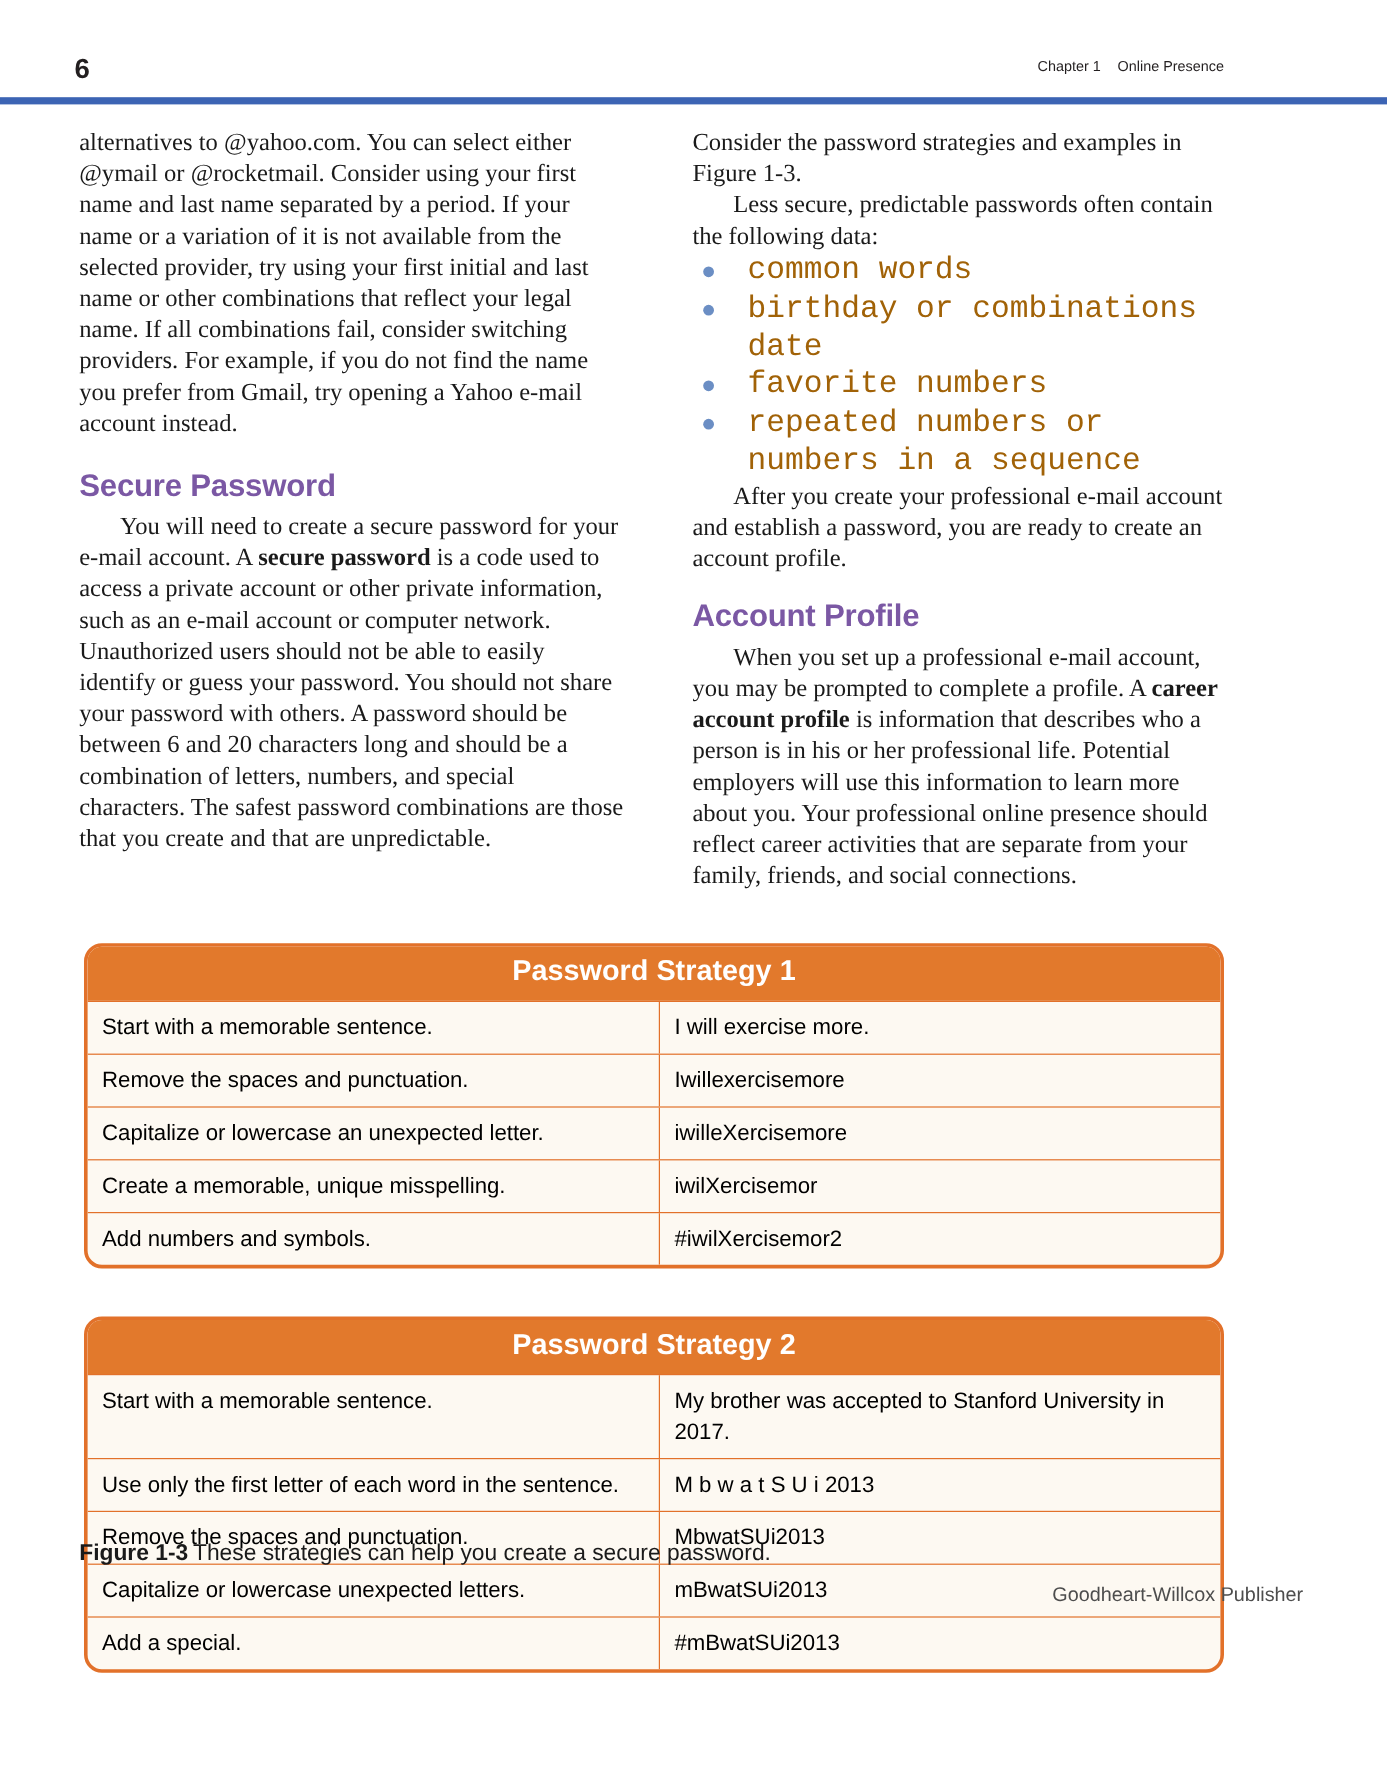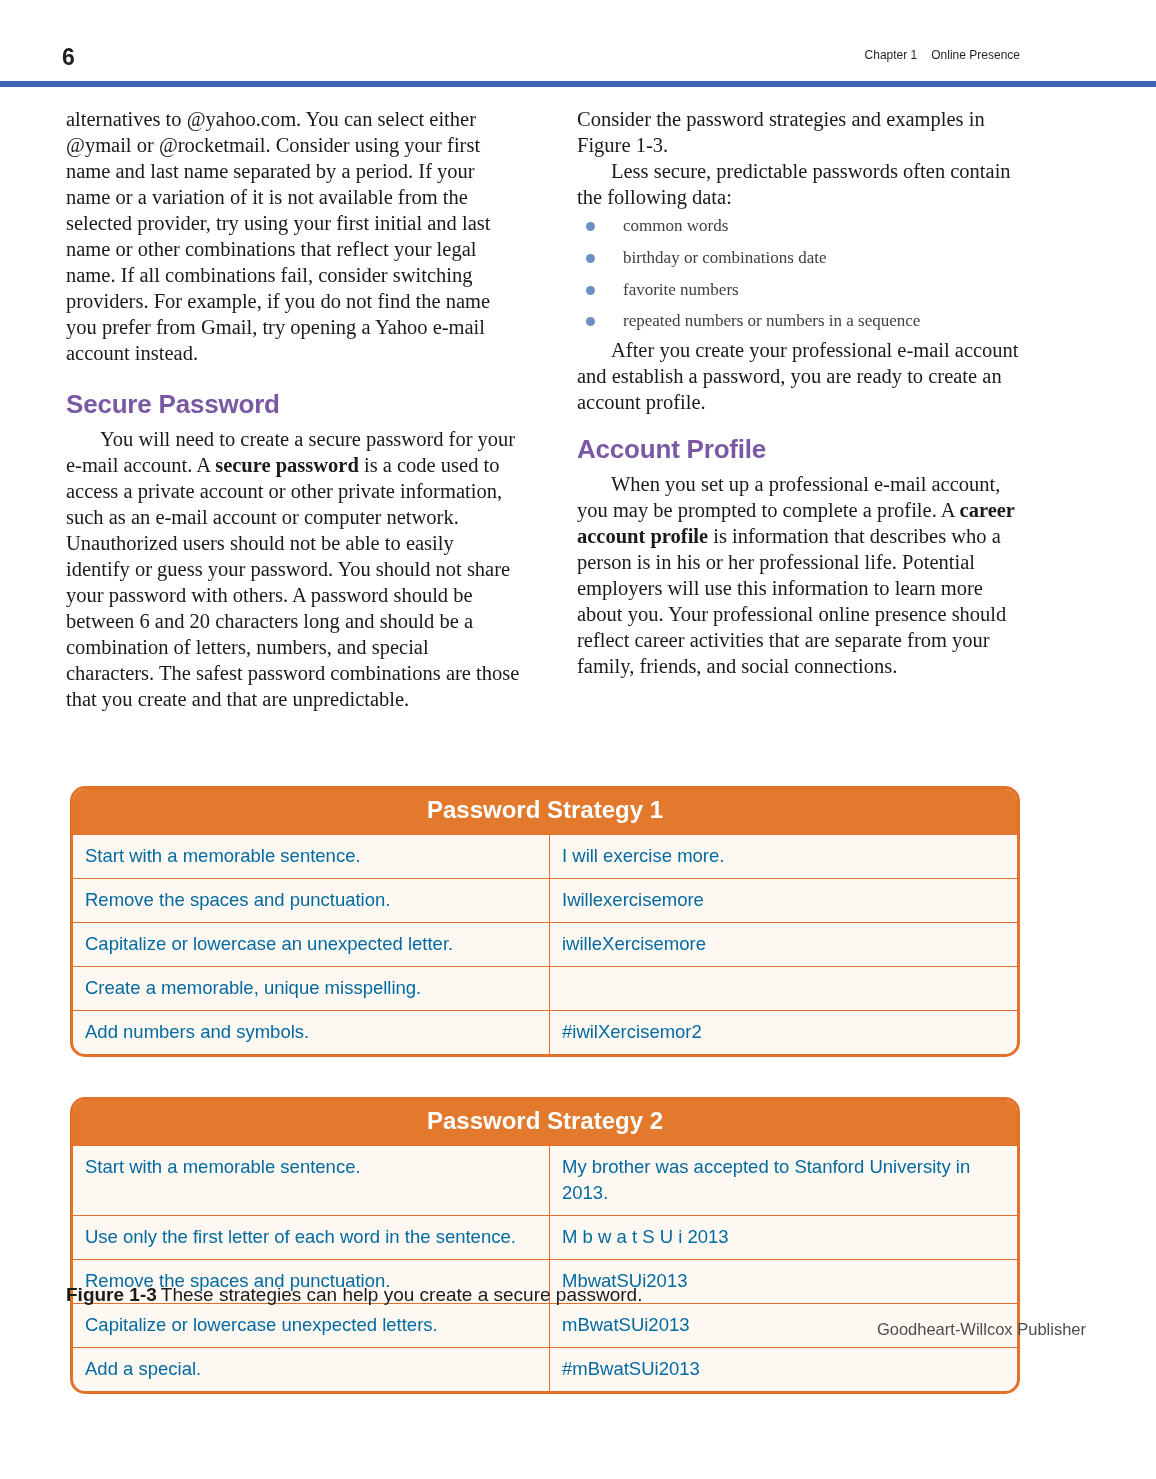--- a/index.html
+++ b/index.html
@@ -95,24 +95,24 @@
     margin-top: 20px;
   }
   ul.bullets {
     list-style: none;
     margin: 0;
     padding: 0;
   }
   ul.bullets li {
     position: relative;
     padding-left: 46px;
-    font-family: Liberation Serif, serif;
-    font-size: 17px;
+    font-family: Liberation Mono, monospace;
+    font-size: 26px;
     line-height: 31.8px;
-    color: #404040;
+    color: #a16207;
   }
   ul.bullets li .bullet-dot {
     position: absolute;
     left: 9px;
     top: 12px;
     width: 9px;
     height: 9px;
     border-radius: 50%;
     background: #6b8ec4;
   }
@@ -149,21 +149,21 @@
     display: flex;
     border-top: 1px solid #e2712a;
   }
   .t-row:first-of-type {
     border-top: none;
   }
   .t-cell {
     font-family: "Liberation Sans", sans-serif;
     font-size: 18.5px;
     line-height: 26px;
-    color: #0369a1;
+    color: #000000;
     padding: 8px 12px 9px 12px;
     box-sizing: border-box;
   }
   .t-cell.left {
     width: 477px;
     border-right: 1px solid #e2712a;
   }
   .t-cell.right {
     width: 467px;
   }
@@ -245,33 +245,34 @@
     <div class="t-row">
       <div class="t-cell left">Remove the spaces and punctuation.</div>
       <div class="t-cell right">Iwillexercisemore</div>
     </div>
     <div class="t-row">
       <div class="t-cell left">Capitalize or lowercase an unexpected letter.</div>
       <div class="t-cell right">iwilleXercisemore</div>
     </div>
     <div class="t-row">
       <div class="t-cell left">Create a memorable, unique misspelling.</div>
+      <div class="t-cell right">iwilXercisemor</div>
     </div>
     <div class="t-row">
       <div class="t-cell left">Add numbers and symbols.</div>
       <div class="t-cell right">#iwilXercisemor2</div>
     </div>
   </div>
 
   <div class="strategy-table">
     <div class="table-title">Password Strategy 2</div>
 
     <div class="t-row">
       <div class="t-cell left">Start with a memorable sentence.</div>
-      <div class="t-cell right">My brother was accepted to Stanford University in 2013.</div>
+      <div class="t-cell right">My brother was accepted to Stanford University in 2017.</div>
     </div>
     <div class="t-row">
       <div class="t-cell left">Use only the first letter of each word in the sentence.</div>
       <div class="t-cell right">M b w a t S U i 2013</div>
     </div>
     <div class="t-row">
       <div class="t-cell left">Remove the spaces and punctuation.</div>
       <div class="t-cell right">MbwatSUi2013</div>
     </div>
     <div class="t-row">

